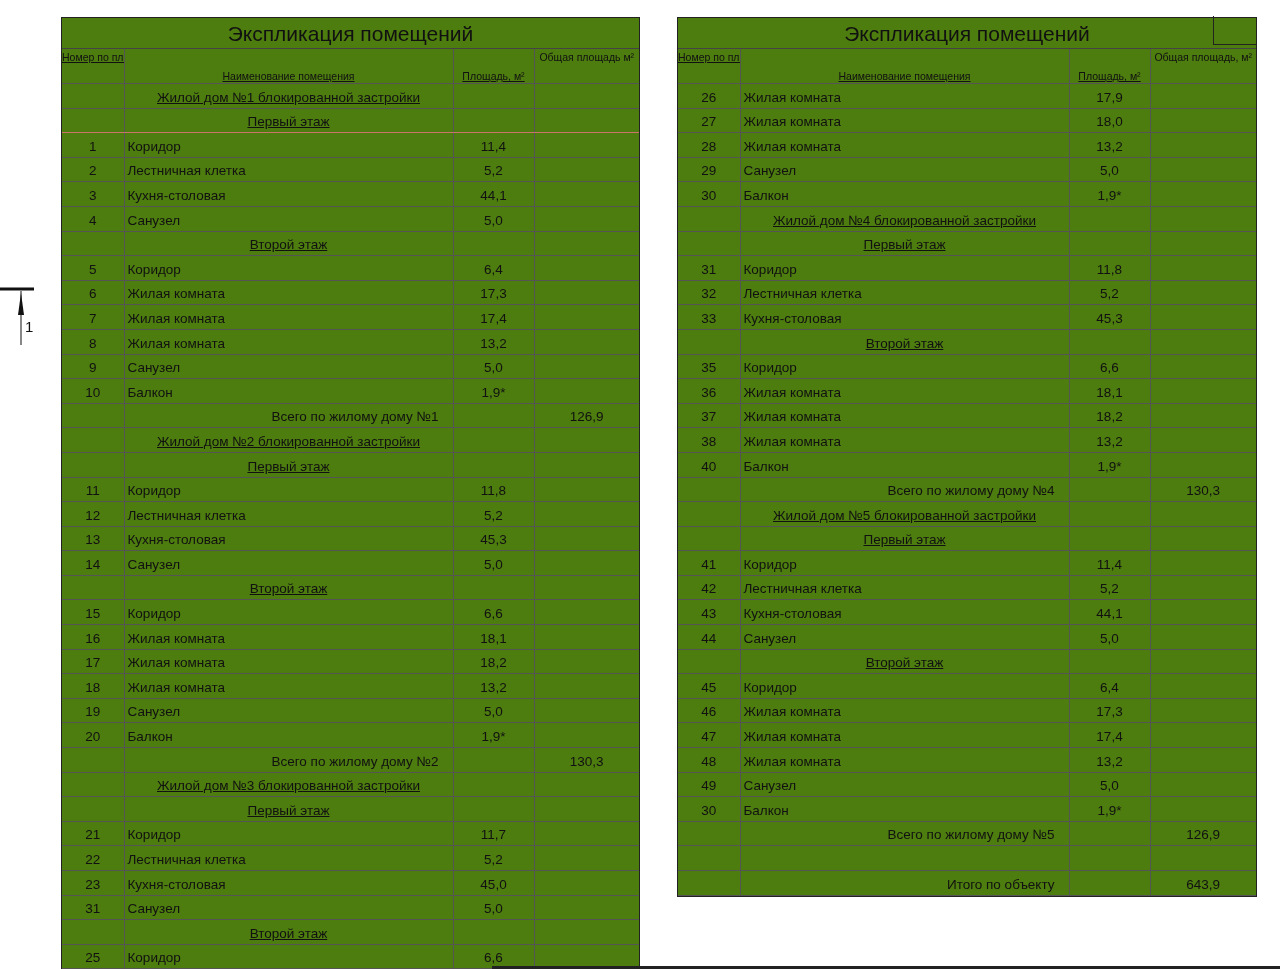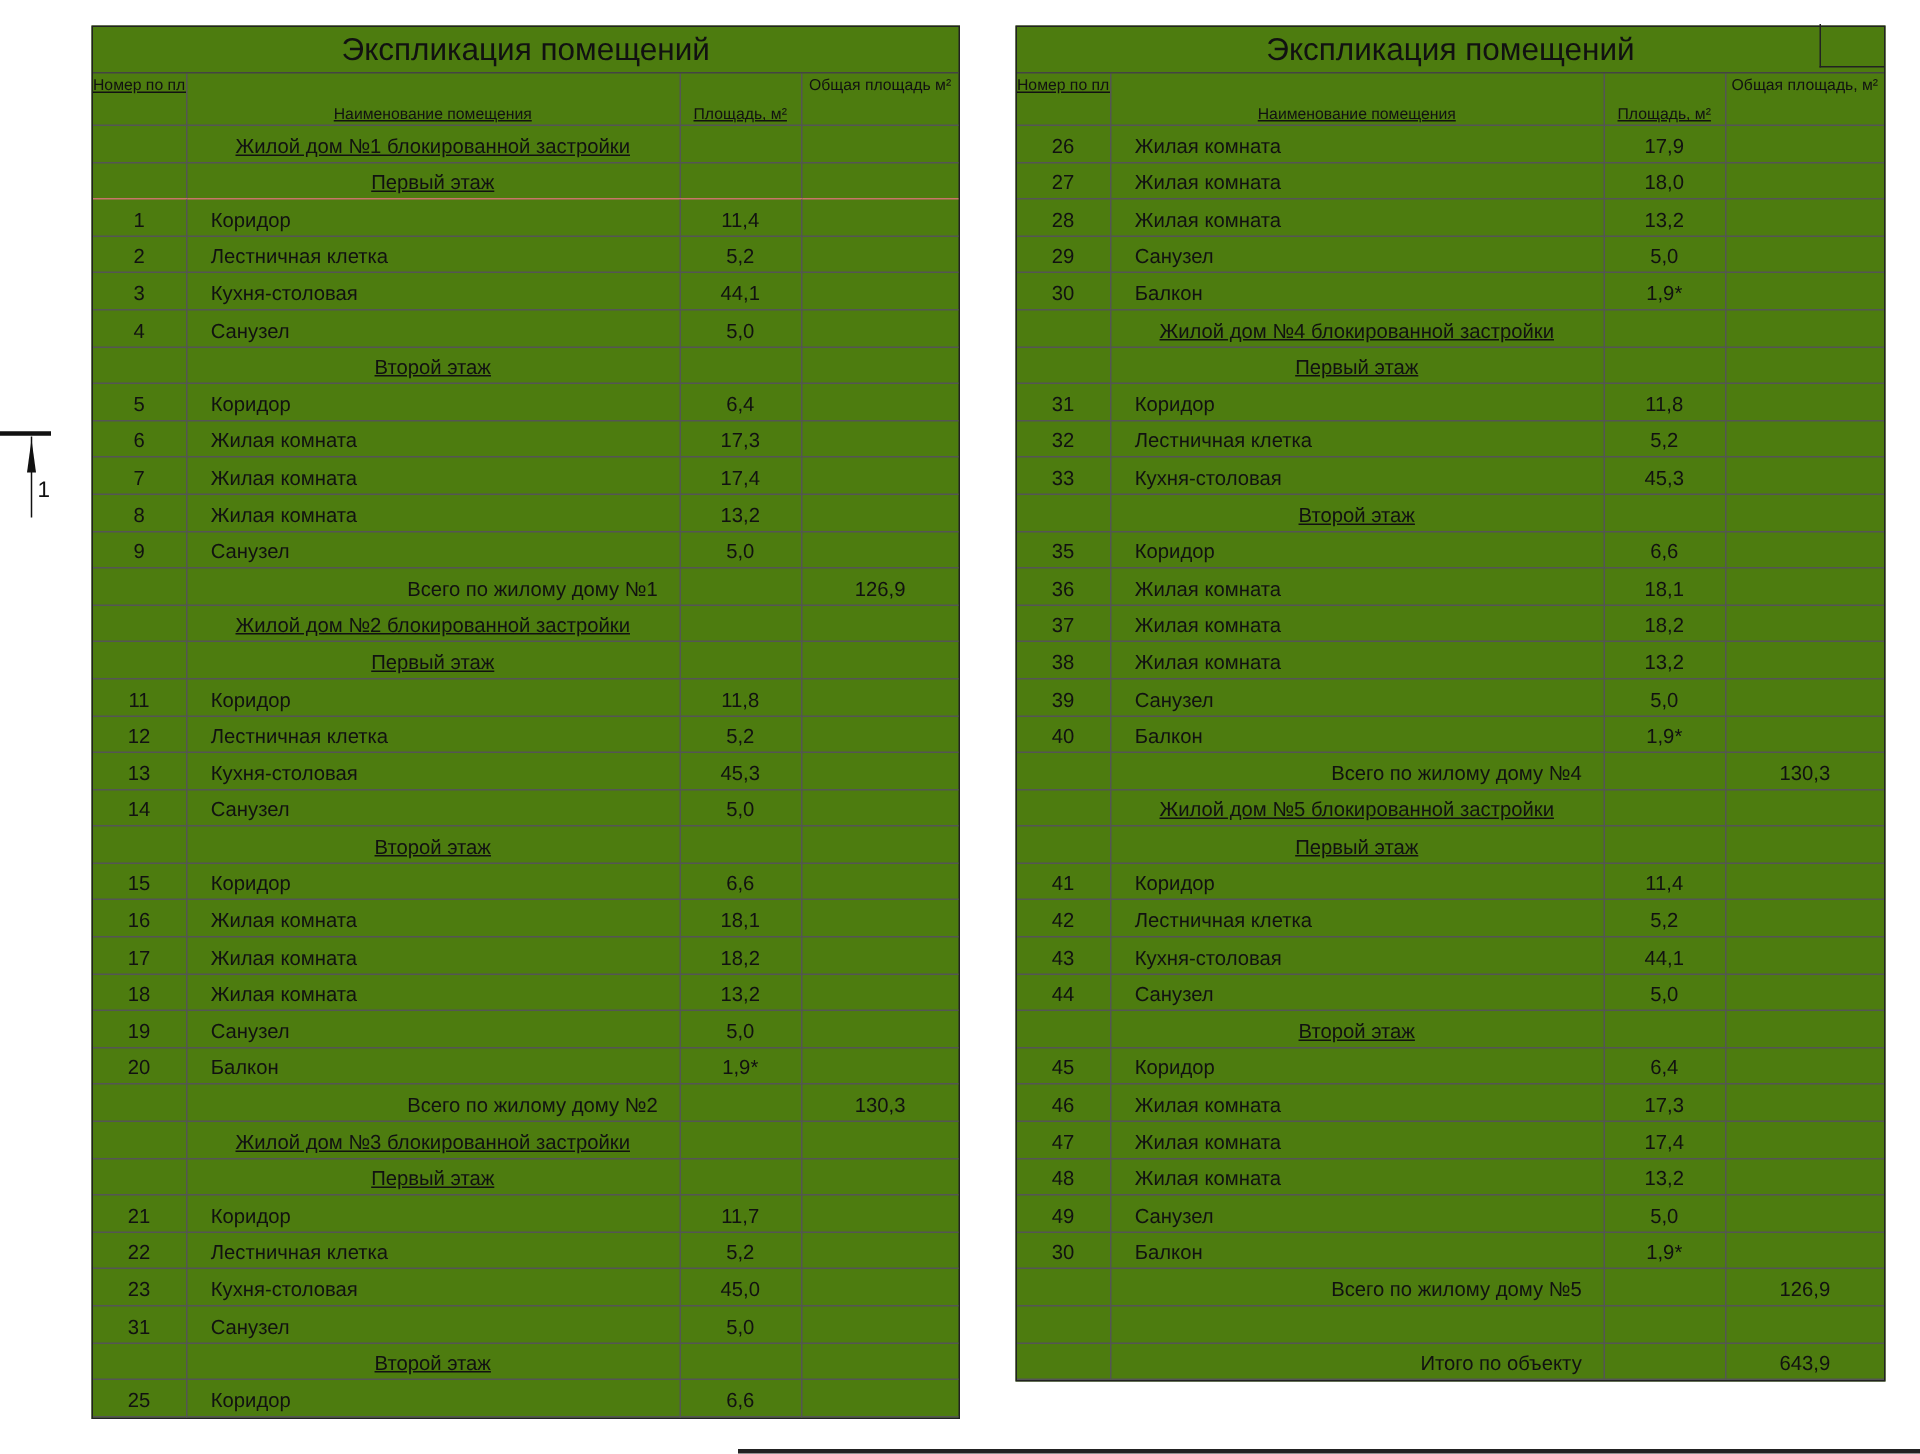--- a/index.html
+++ b/index.html
@@ -11,21 +11,21 @@
   .title { height:30px; border-bottom:1px solid #444; text-align:center;
            font-size:21px; line-height:32px; position:relative; }
   .stamp { position:absolute; right:0; top:-2px; width:42px; height:28px;
            border-left:1px solid #222; border-bottom:1px solid #222; }
   table { border-collapse:collapse; width:100%; table-layout:fixed; }
   td { border:1px solid #555; border-top:none; height:23.6px; padding:0; font-size:13.5px;
        vertical-align:bottom; line-height:20px; white-space:nowrap; overflow:hidden; }
   tr td:first-child { border-left:none; }
   tr td:last-child { border-right:none; }
   td.num { text-align:center; }
-  td.name { padding-left:16px; }
+  td.name { padding-left:3px; }
   td.area { text-align:center; }
   td.total { text-align:center; }
   td.sec { text-align:center; }
   td.sec span { text-decoration:underline; }
   td.sum { text-align:right; padding-right:14px; }
   tr.hdr td { height:29px; font-size:10.5px; line-height:10px; text-align:center; vertical-align:bottom; padding-bottom:2px; }
   tr.hdr td.h-num, tr.hdr td.h-total { vertical-align:top; padding-top:3px; }
   tr.hdr td.h-num span, tr.hdr td.h-name span, tr.hdr td.h-area span { text-decoration:underline; }
   .red-line td { border-bottom:1px solid #c9756b; }
   .cut-marker { position:absolute; left:0; top:287px; width:34px; height:60px; }
@@ -124,20 +124,26 @@
           <td class="area">13,2</td>
           <td class="total"></td>
         </tr>
         <tr>
           <td class="num">9</td>
           <td class="name">Санузел</td>
           <td class="area">5,0</td>
           <td class="total"></td>
         </tr>
         <tr>
+          <td class="num">10</td>
+          <td class="name">Балкон</td>
+          <td class="area">1,9*</td>
+          <td class="total"></td>
+        </tr>
+        <tr>
           <td class="num"></td>
           <td class="sum">Всего по жилому дому №1</td>
           <td class="area"></td>
           <td class="total">126,9</td>
         </tr>
         <tr>
           <td class="num"></td>
           <td class="sec"><span>Жилой дом №2 блокированной застройки</span></td>
           <td class="area"></td>
           <td class="total"></td>
@@ -375,26 +381,20 @@
           <td class="area">18,2</td>
           <td class="total"></td>
         </tr>
         <tr>
           <td class="num">38</td>
           <td class="name">Жилая комната</td>
           <td class="area">13,2</td>
           <td class="total"></td>
         </tr>
         <tr>
-          <td class="num">39</td>
-          <td class="name">Санузел</td>
-          <td class="area">5,0</td>
-          <td class="total"></td>
-        </tr>
-        <tr>
           <td class="num">40</td>
           <td class="name">Балкон</td>
           <td class="area">1,9*</td>
           <td class="total"></td>
         </tr>
         <tr>
           <td class="num"></td>
           <td class="sum">Всего по жилому дому №4</td>
           <td class="area"></td>
           <td class="total">130,3</td>

